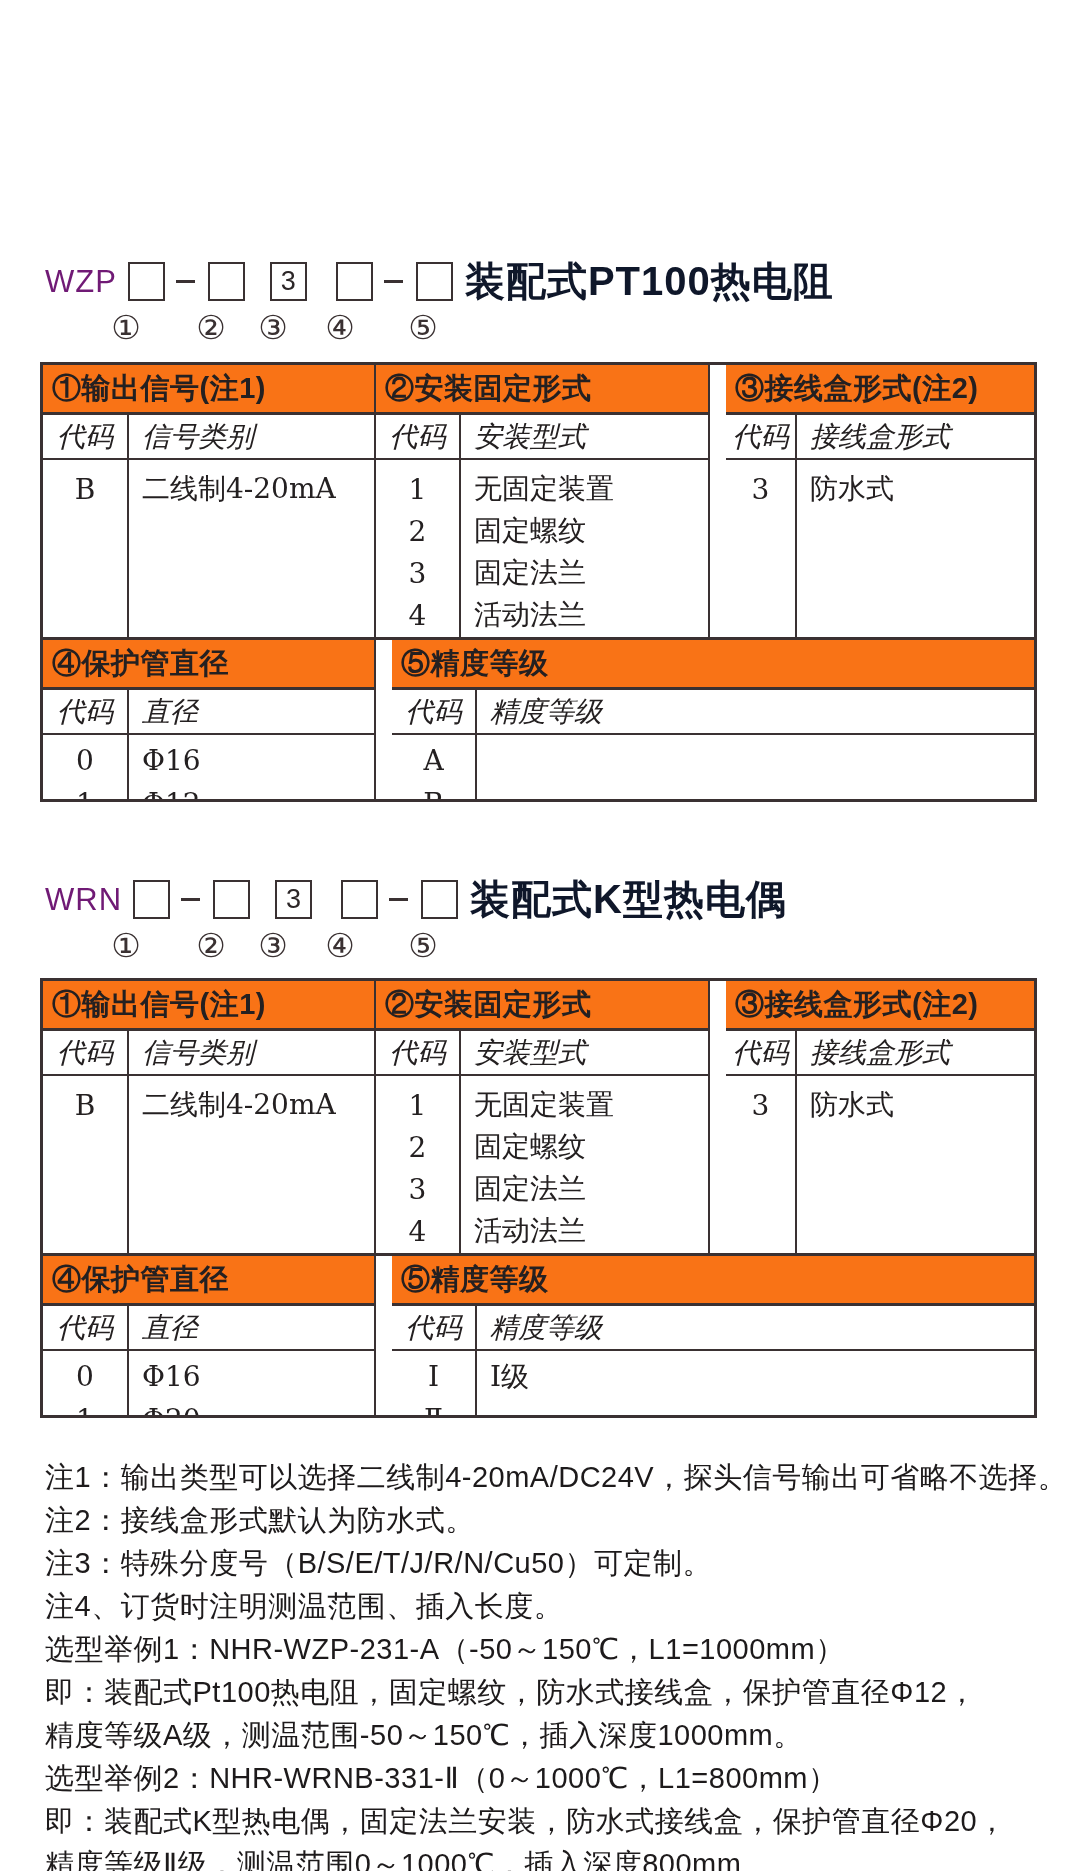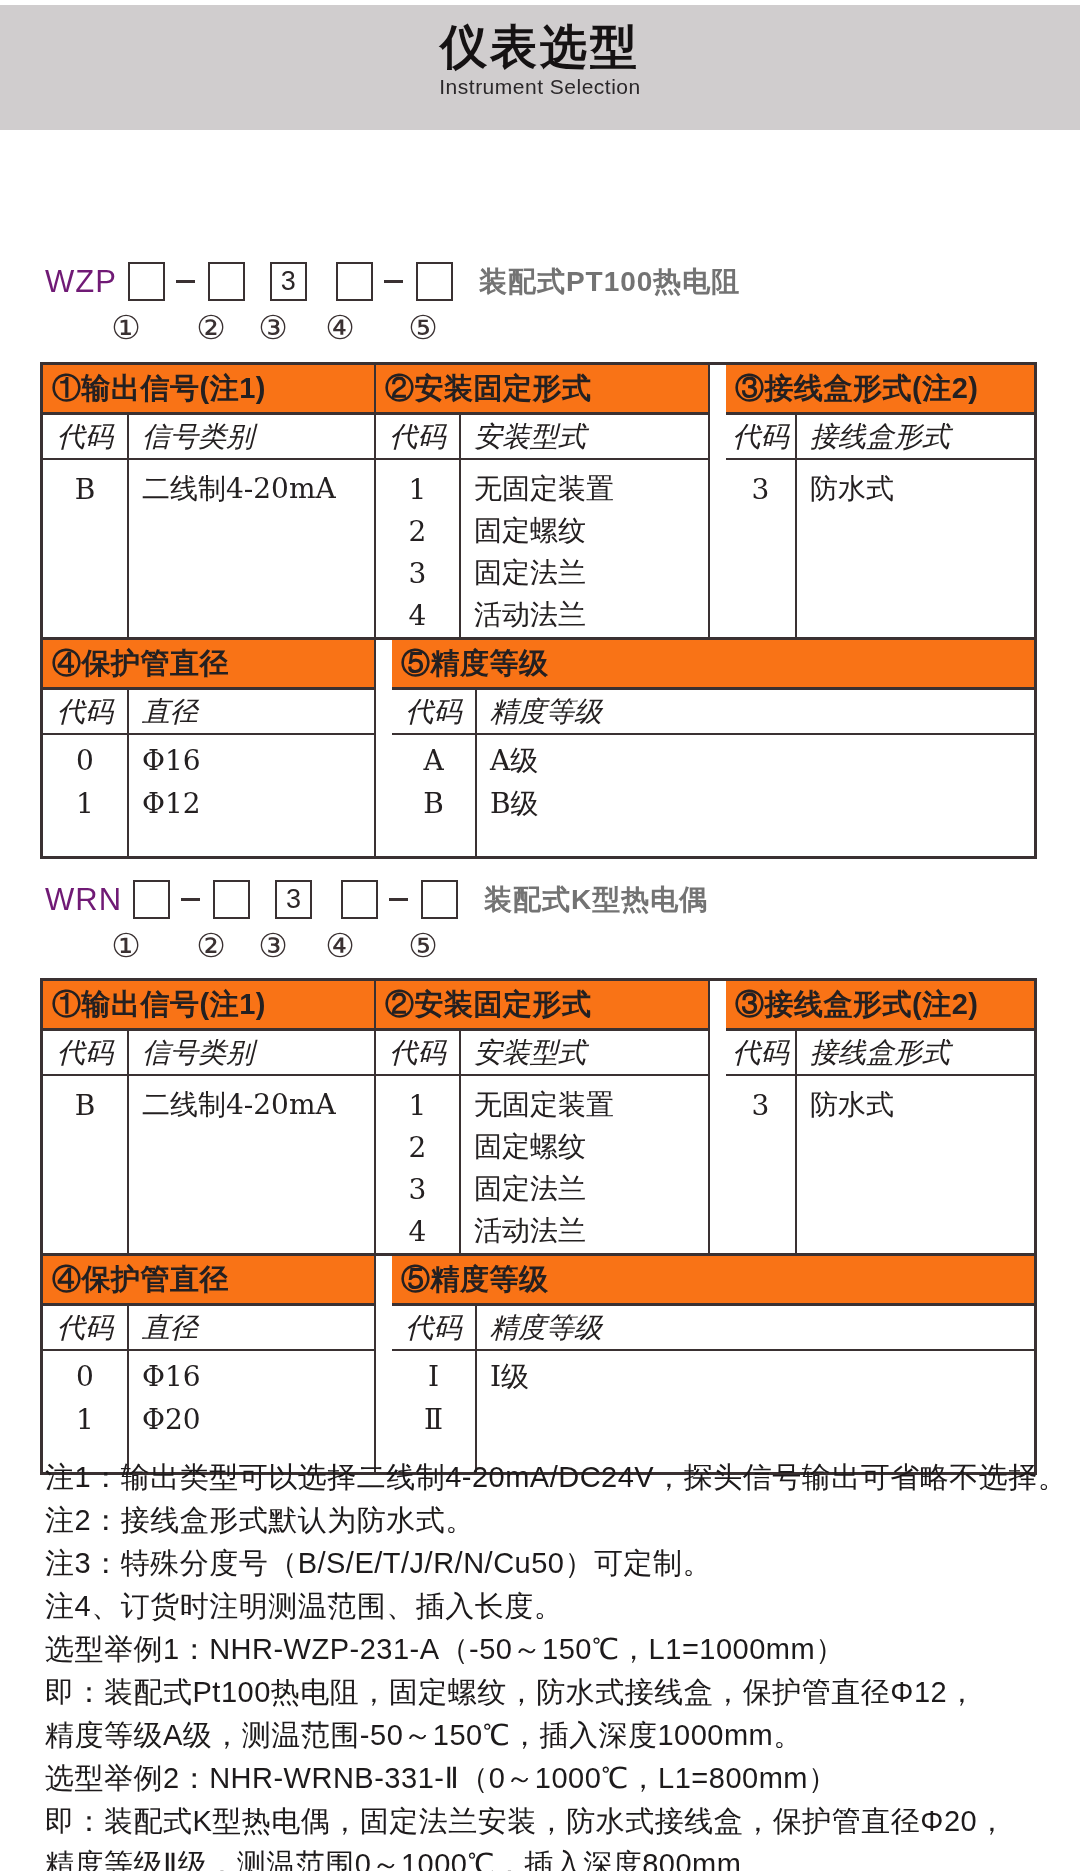--- a/index.html
+++ b/index.html
@@ -18,36 +18,36 @@
   
   .model-line{position:absolute;left:45px;height:41px;display:flex;align-items:center;}
   #wzp-line{top:261px;}
   #wrn-line{top:879px;}
   .model-prefix{font-size:31px;font-weight:400;color:#701a75;margin-right:11px;letter-spacing:1px;}
   .code-box{width:33px;height:35px;border:2px solid #3a3132;background:#fff;
     display:flex;align-items:center;justify-content:center;font-size:27px;color:#2c2627;flex:none;}
   .box-dash{width:19px;height:3px;background:#3a3132;margin:0 13px 0 11px;flex:none;}
   .gap25{margin-left:25px;}
   .gap29{margin-left:29px;}
-  .model-desc{font-size:28px;font-weight:700;color:#737373;margin-left:26px;letter-spacing:1px;white-space:nowrap;}
+  .model-desc{font-size:40px;font-weight:700;color:#0f172a;margin-left:12px;letter-spacing:1px;white-space:nowrap;}
 
   
   .pos-marker{position:absolute;width:40px;text-align:center;font-size:33px;line-height:36px;
     color:#3a3132;font-family:"DejaVu Sans","DejaVu Serif",sans-serif;}
   .pr1{left:106px;} .pr2{left:191px;} .pr3{left:253px;} .pr4{left:320px;} .pr5{left:403px;}
   .row-wzp{top:310px;} .row-wrn{top:928px;}
 
   
   .sel-table{position:absolute;left:40px;width:991px;border:3px solid #3a3132;background:#fff;
     display:flex;flex-direction:column;}
   #table-wzp{top:362px;}
   #table-wrn{top:978px;}
   .half{display:flex;}
   .half-top{height:272px;border-bottom:3px solid #3a3132;}
-  .half-bottom{height:216px;text-align:right;}
+  .half-bottom{height:159px;text-align:right;}
   .sect{display:flex;flex-direction:column;border-right:2px solid #3a3132;overflow:hidden;}
   .sect:last-child{border-right:none;margin-left:16px;}
   .sect-w1{width:331px;flex:none;}
   .sect-w2{width:332px;flex:none;text-align:center;}
   .sect-w3{flex:1;}
   .sect-w4{width:331px;flex:none;}
   .sect-w5{flex:1;}
   .sect-title{height:47px;flex:none;background:#f97316;border-bottom:3px solid #3a3132;
     display:flex;align-items:center;padding-left:9px;font-size:29px;font-weight:700;color:#242021;
     letter-spacing:0.5px;white-space:nowrap;}
@@ -73,24 +73,20 @@
   
   .notes{position:absolute;left:45px;top:1456px;width:1010px;}
   .note-line{height:43px;display:flex;align-items:center;font-size:29px;font-weight:400;
     color:#1d1a1b;white-space:nowrap;letter-spacing:0.5px;}
 </style>
 </head>
 <body>
 
 <div class="page">
 
-  <div class="banner">
-    <div class="banner-title">仪表选型</div>
-    <div class="banner-subtitle">Instrument Selection</div>
-  </div>
 
   <div class="model-line" id="wzp-line">
     <span class="model-prefix">WZP</span>
     <span class="code-box"></span>
     <span class="box-dash"></span>
     <span class="code-box"></span>
     <span class="code-box gap25">3</span>
     <span class="code-box gap29"></span>
     <span class="box-dash"></span>
     <span class="code-box"></span>
@@ -187,24 +183,20 @@
         <div class="sect-cols">
           <div class="col col-code mid">
             <div class="col-head">代码</div>
             <div class="col-body">
               <div class="cell-line">A</div>
               <div class="cell-line">B</div>
             </div>
           </div>
           <div class="col col-val">
             <div class="col-head">精度等级</div>
-            <div class="col-body">
-              <div class="cell-line">A级</div>
-              <div class="cell-line">B级</div>
-            </div>
           </div>
         </div>
       </div>
     </div>
   </div>
 
   <div class="model-line" id="wrn-line">
     <span class="model-prefix">WRN</span>
     <span class="code-box"></span>
     <span class="box-dash"></span>

